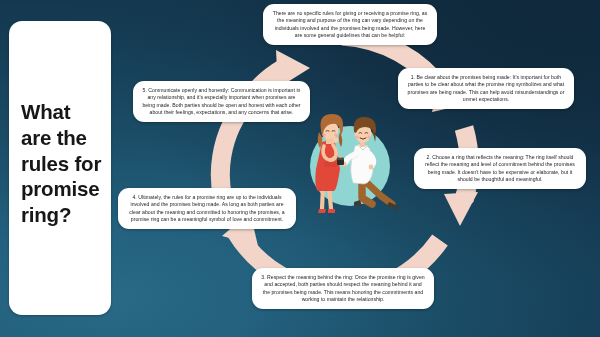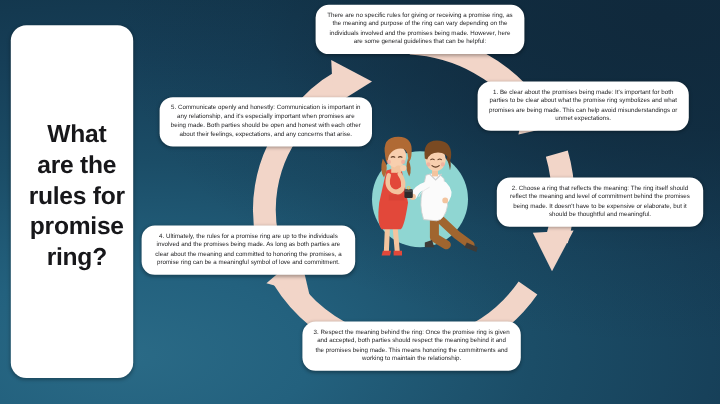--- a/index.html
+++ b/index.html
@@ -43,21 +43,20 @@
     position: absolute;
     left: 12px;
     top: 78px;
     width: 86px;
     font-size: 20.5px;
     font-weight: bold;
     line-height: 1.26;
     color: #17171a;
     letter-spacing: -0.2px;
     white-space: pre-line;
-    text-align: center;
   }
 
   
   #ring-wrap {
     position: absolute;
     left: 192px;
     top: 24px;
     width: 300px;
     height: 290px;
   }

